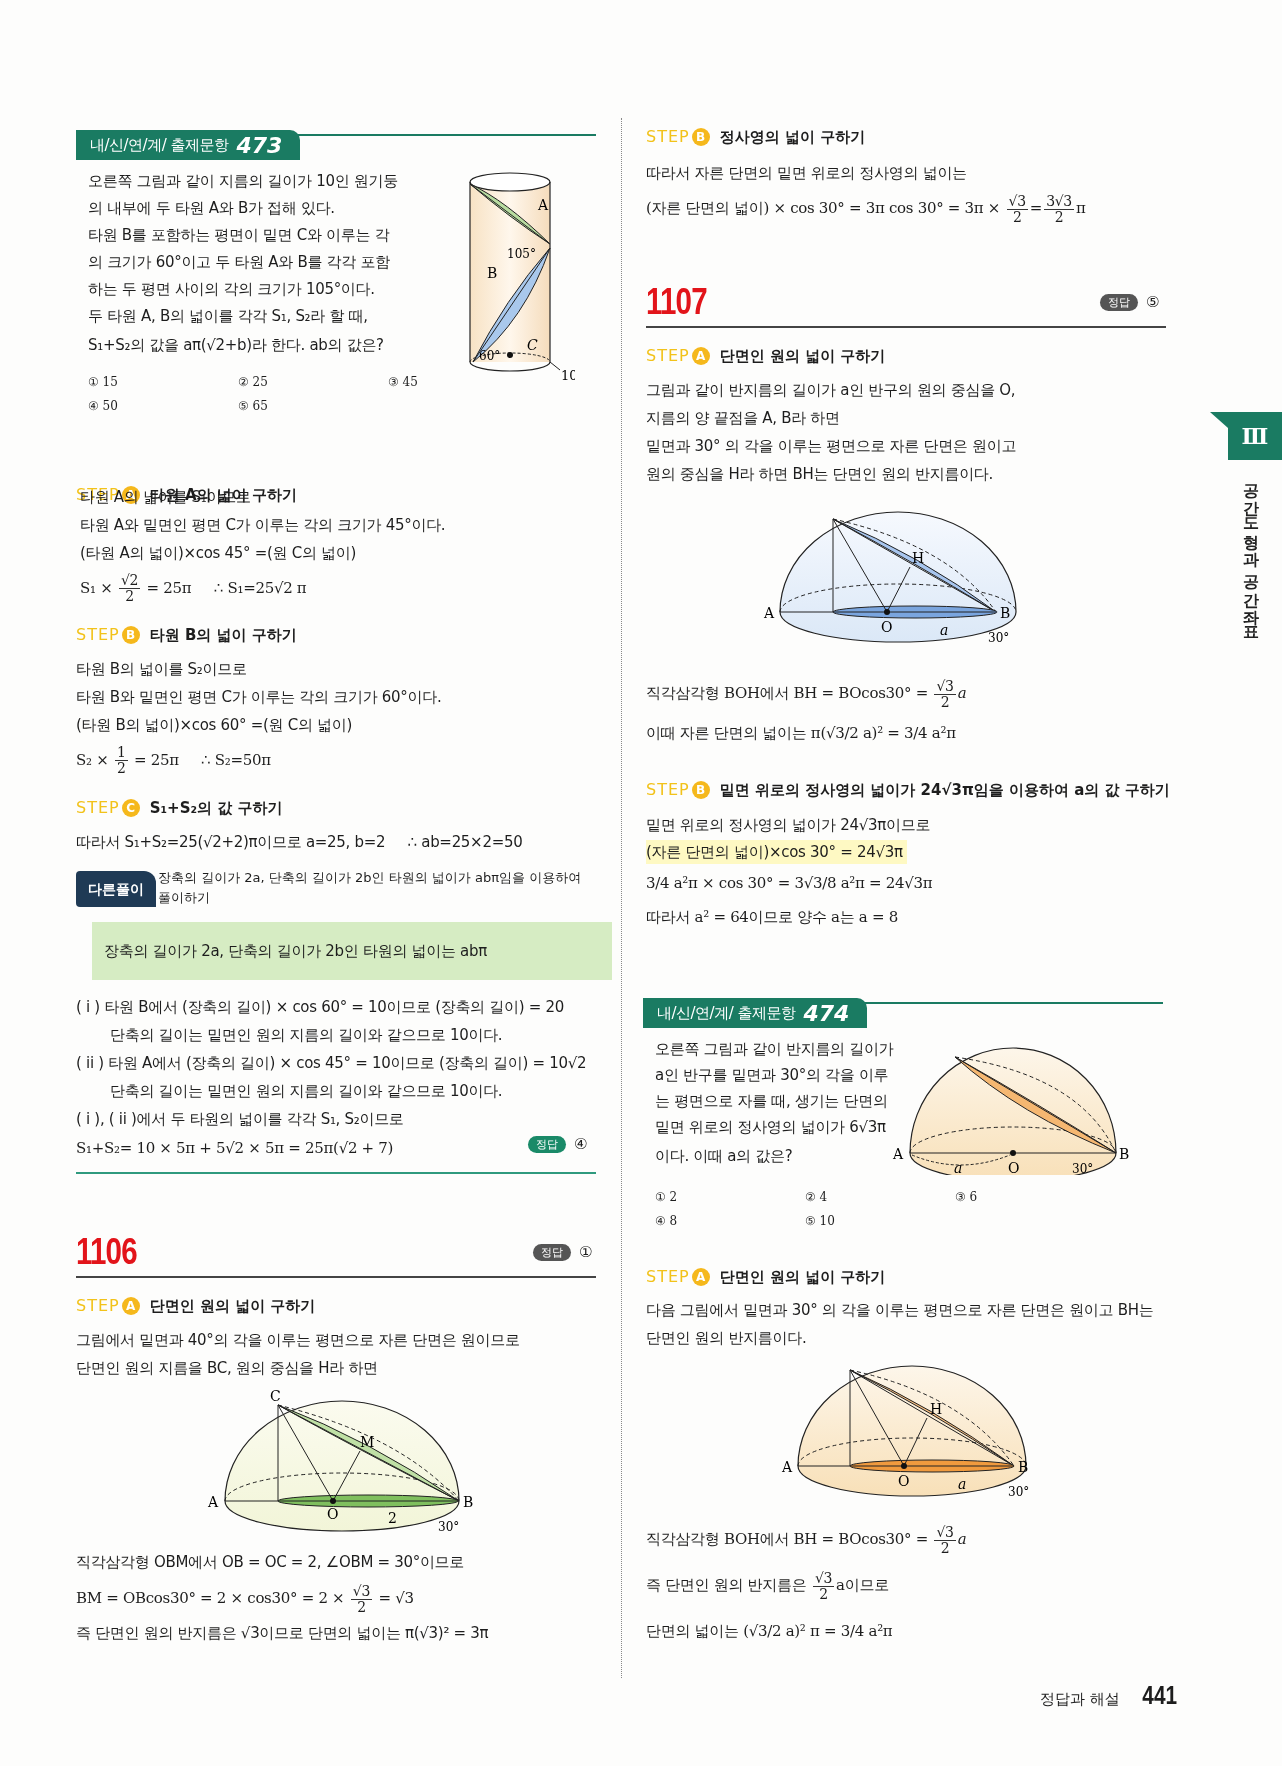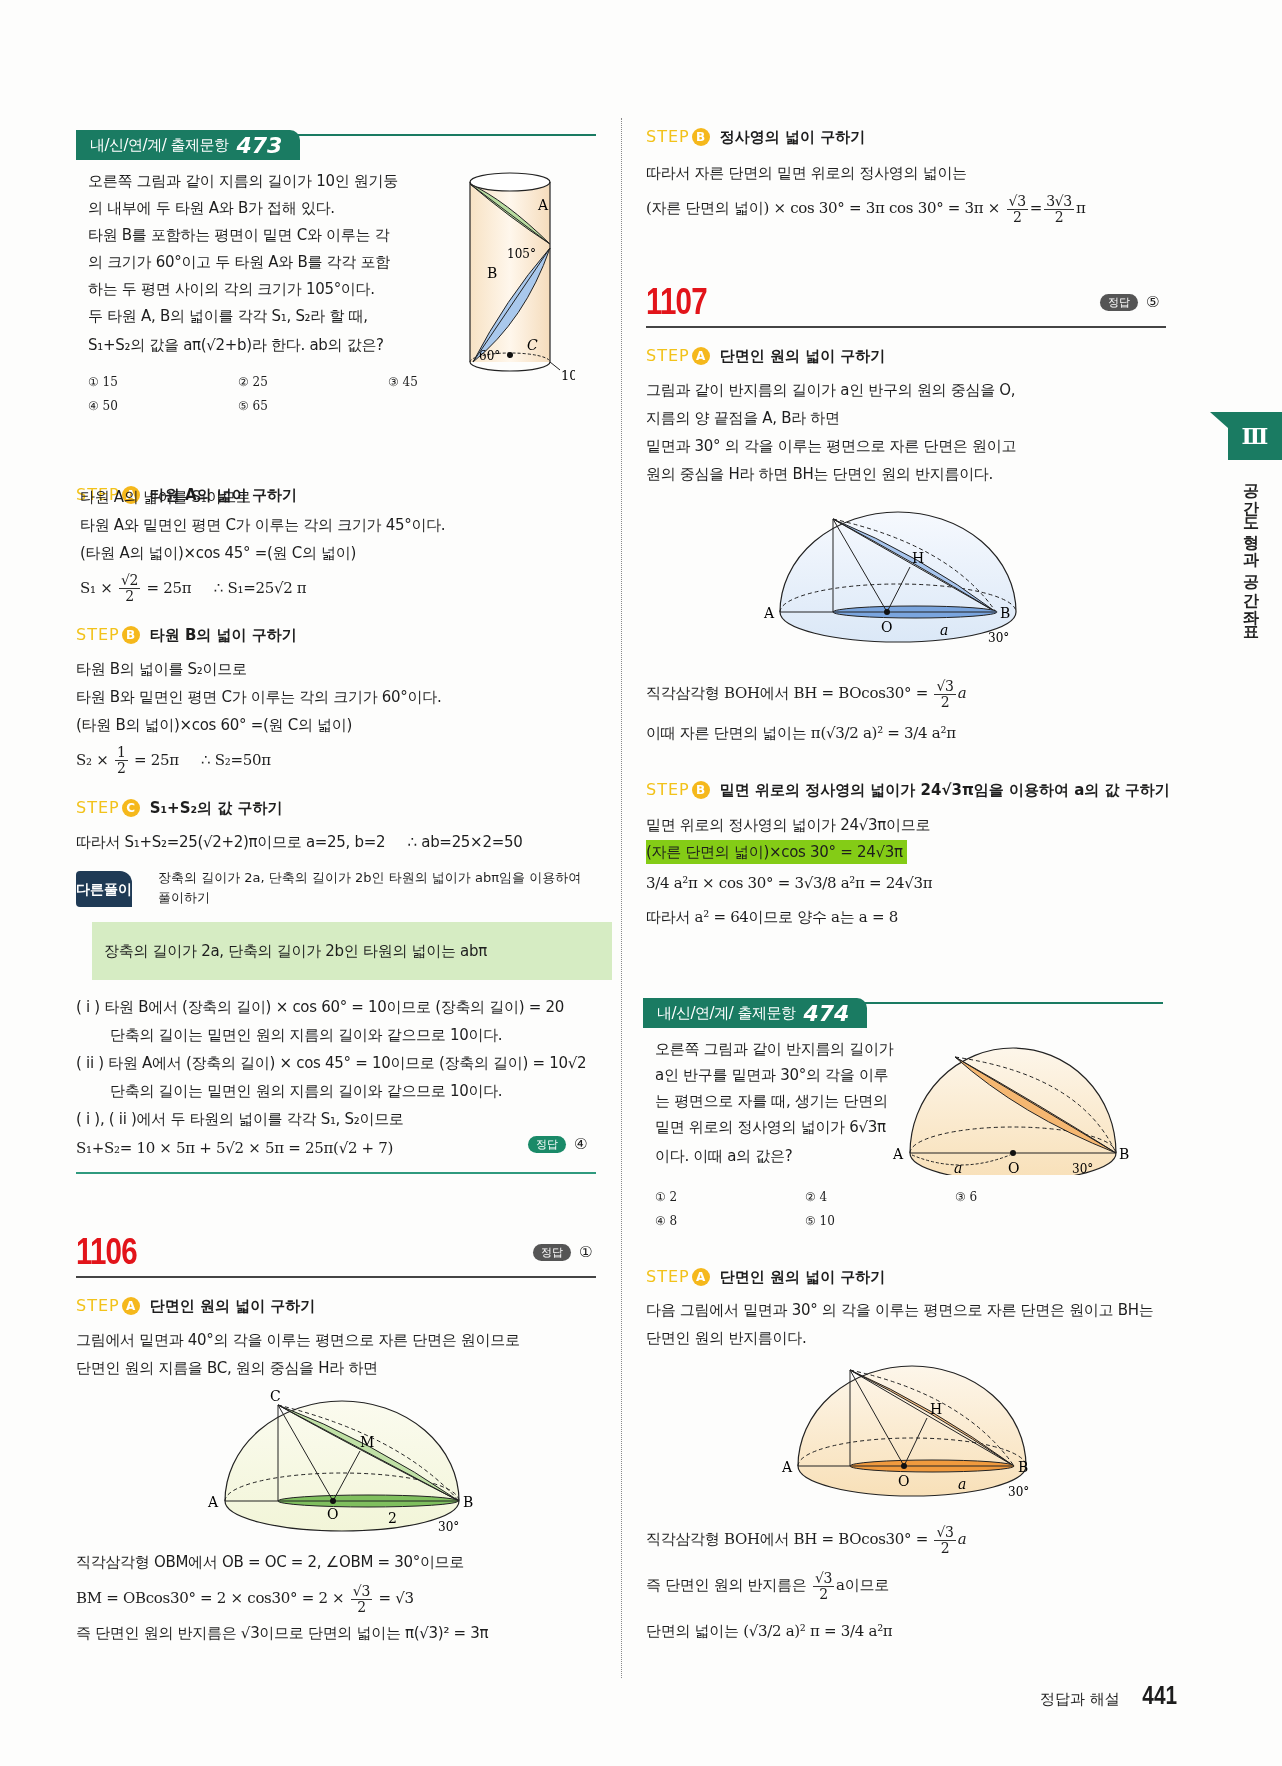--- a/index.html
+++ b/index.html
@@ -18,23 +18,23 @@
   .banner .t{font-size:15px;letter-spacing:-0.5px;}
   .banner .num{font-size:22px;font-weight:bold;font-style:italic;margin-left:8px;}
   .banner-rule{height:2px;background:#1a7b62;}
   .pnum{color:#e2141a;font-weight:bold;font-size:36px;line-height:40px;font-family:"Liberation Sans",sans-serif;transform:scaleX(0.82);transform-origin:left;letter-spacing:-1px;}
   .ans{display:flex;align-items:center;font-size:15px;}
   .pill{display:inline-block;background:#555;color:#fff;font-size:11px;border-radius:9px;padding:1px 8px;margin-right:8px;}
   .pill.green{background:#1a8a68;}
   .rule{height:1.5px;background:#444;}
   .green-rule{height:2px;background:#2f9a7e;}
   .choices{font-size:12px;line-height:24px;}
-  .alt-tag{background:#1f3a55;color:#fff;font-size:14px;font-weight:bold;width:56px;height:36px;line-height:36px;text-align:center;border-radius:4px 12px 0 4px;}
+  .alt-tag{background:#1f3a55;color:#fff;font-size:14px;font-weight:bold;width:80px;height:36px;line-height:36px;text-align:center;border-radius:4px 12px 0 4px;}
   .greenbox{background:#d6ecc3;margin-left:16px;}
-  .hl{background:#84cc16;}
+  .hl{background:#fef9c3;}
   .sidetab{background:#1a7b62;color:#fff;font-family:"DejaVu Serif",serif;font-size:22px;font-weight:bold;text-align:center;}
   .vtext{writing-mode:vertical-rl;font-size:16px;font-weight:bold;letter-spacing:1px;color:#222;}
   .dotsep{border-left:1.5px dotted #888;}
 </style>
 </head>
 <body>
 
 <div class="abs dotsep" style="left:621px;top:118px;height:1560px;"></div>
 
 <div class="abs sidetab" style="left:1228px;top:412px;width:54px;height:48px;line-height:48px;">

